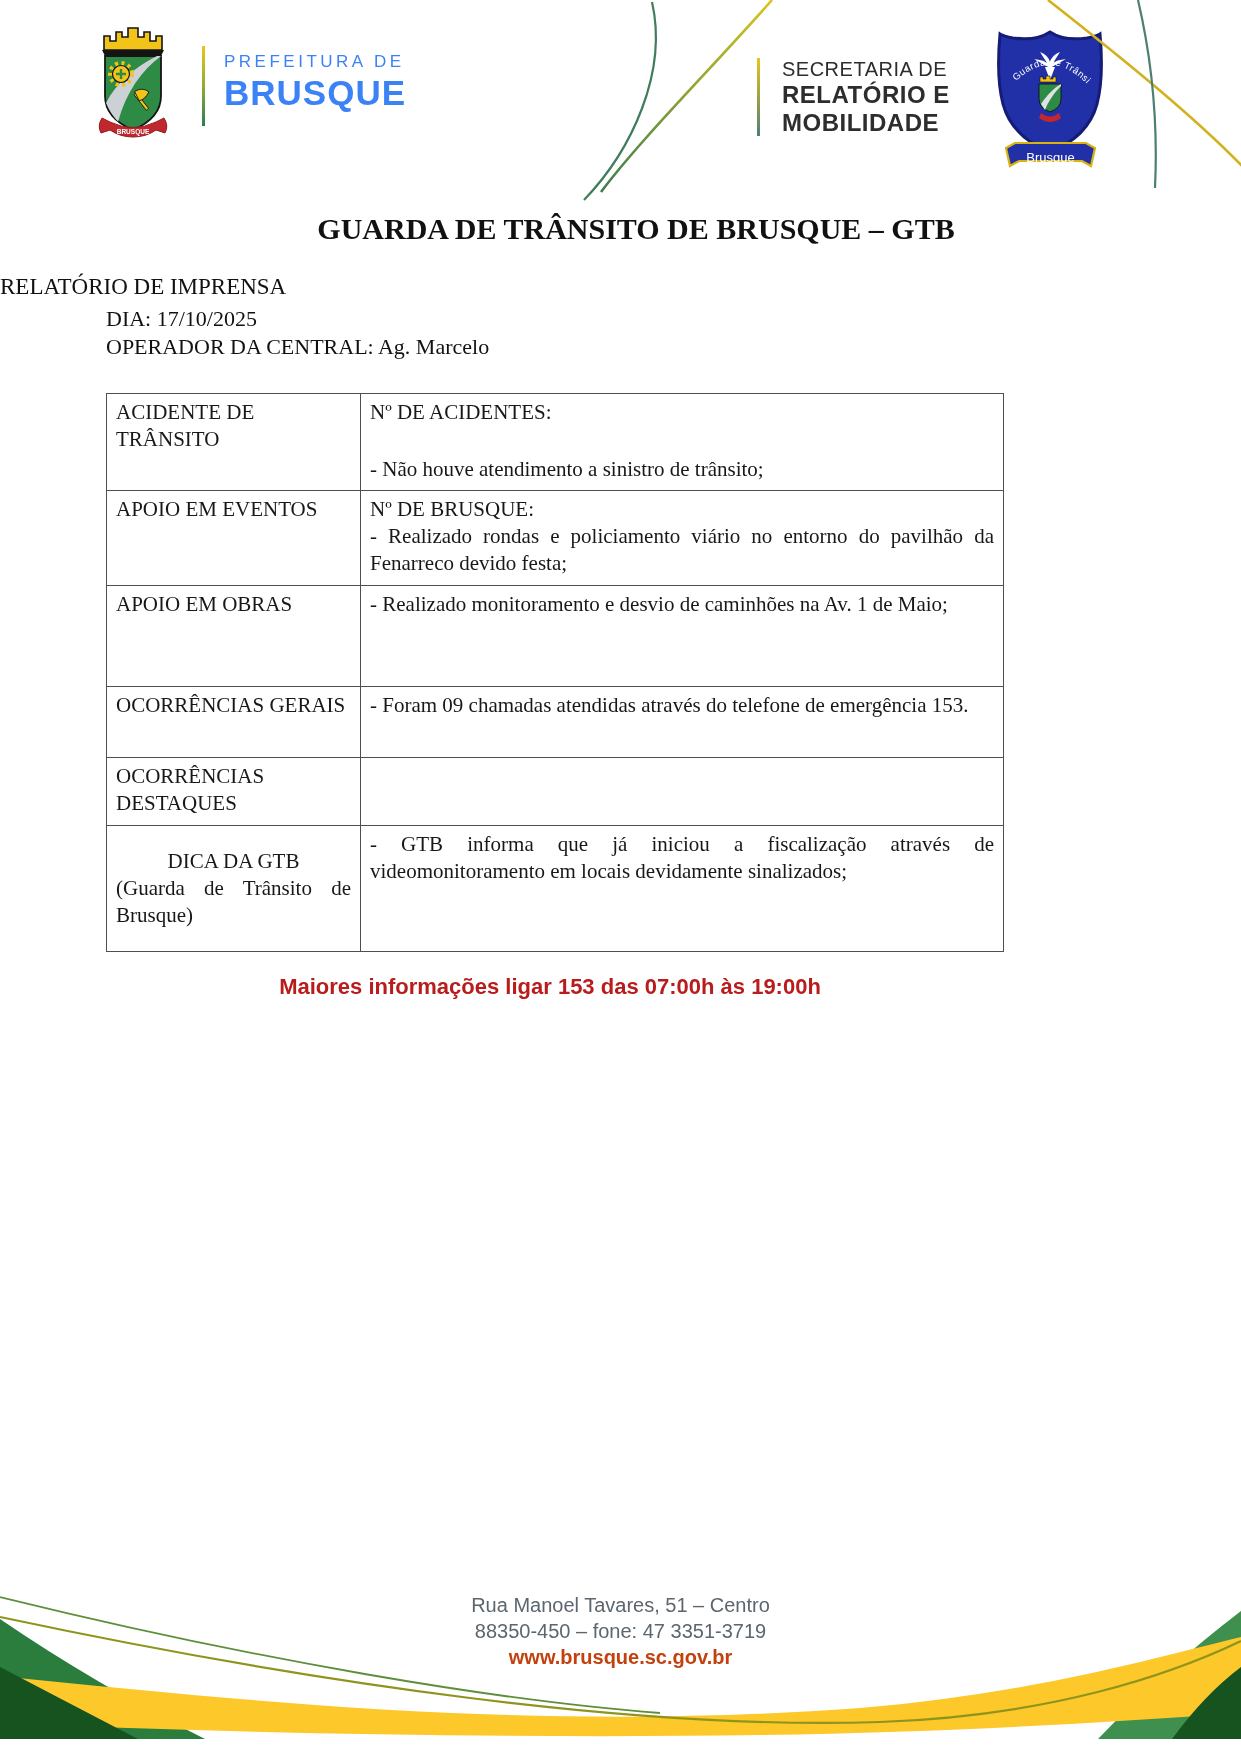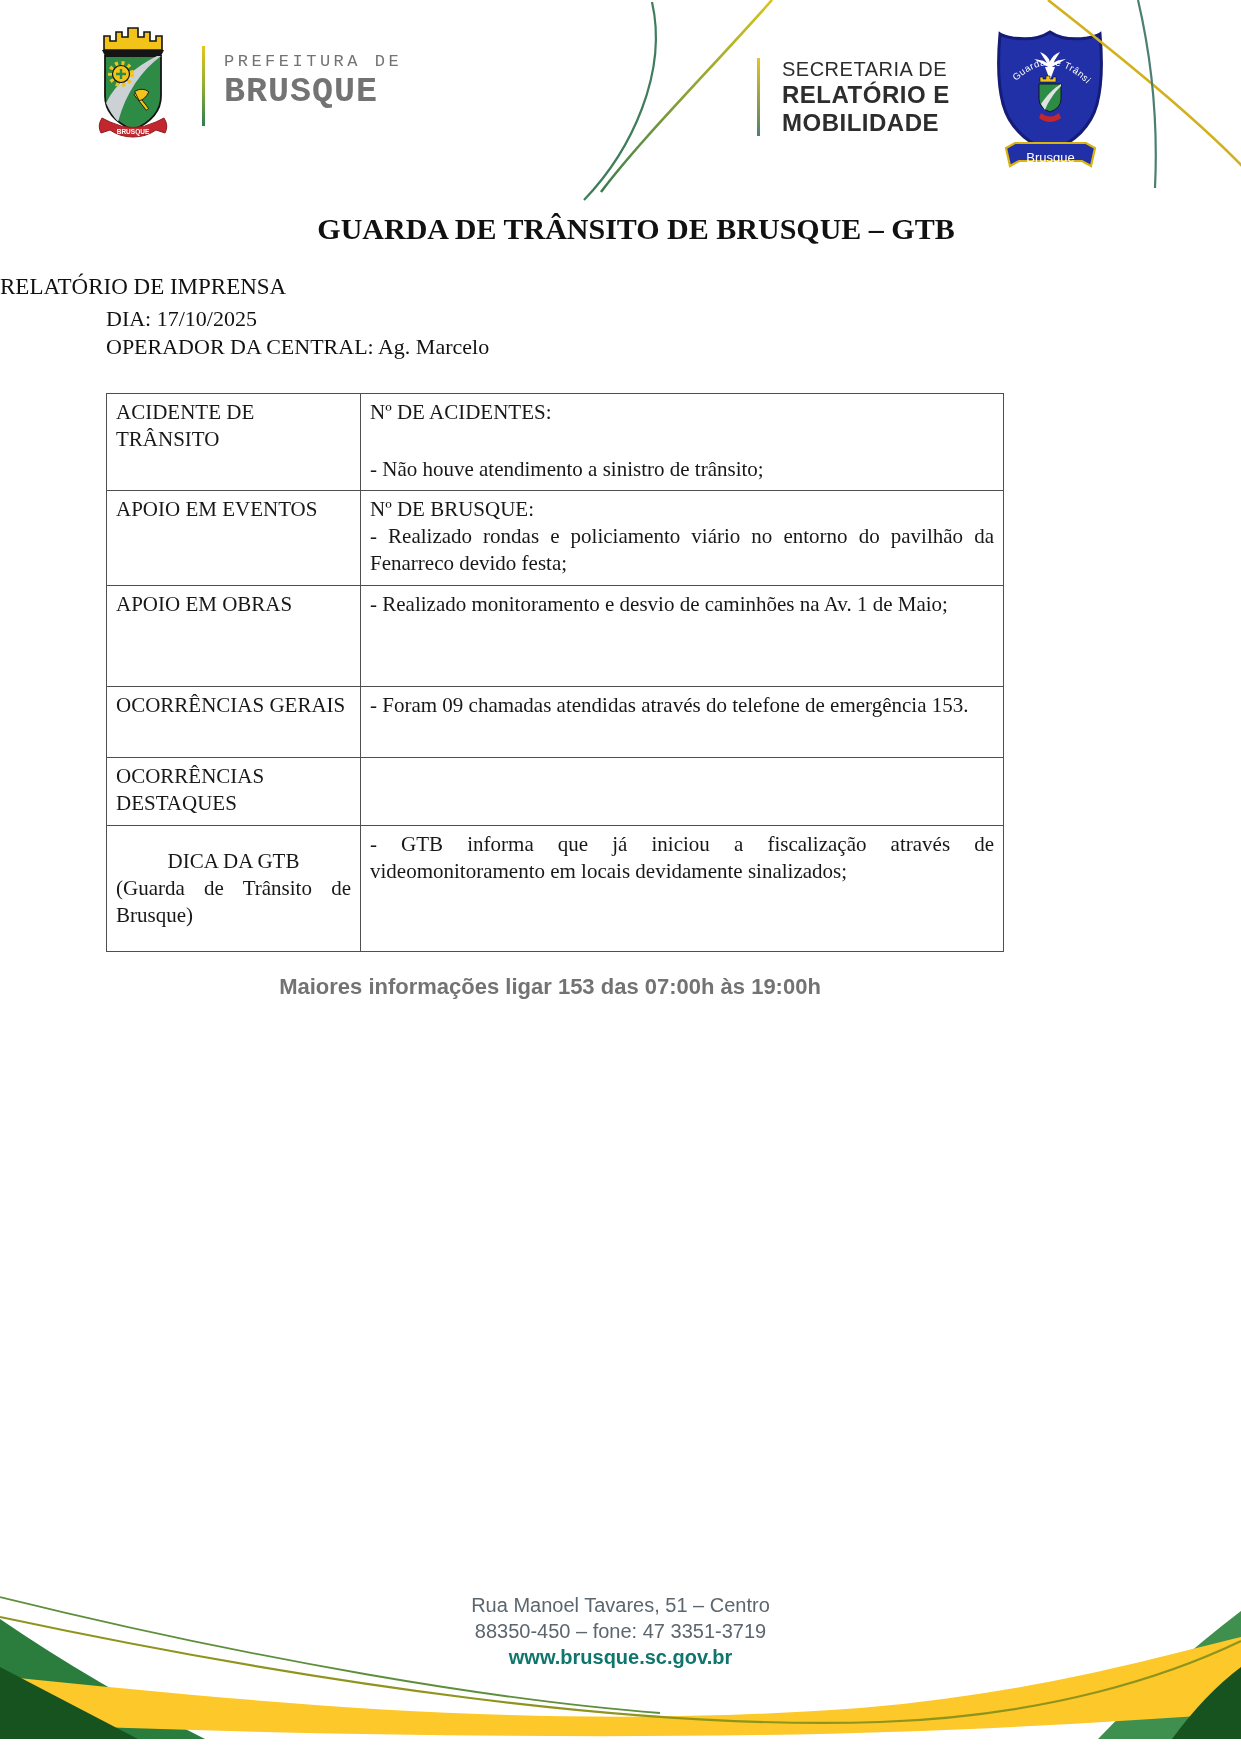--- a/index.html
+++ b/index.html
@@ -3,21 +3,21 @@
 <meta charset="utf-8">
 <style>
   html,body{margin:0;padding:0;background:#e8e8e8;}
   .page{position:relative;width:1241px;height:1754px;background:#ffffff;margin:0 auto;
         overflow:hidden;font-family:"Liberation Serif", serif;color:#111;}
   .abs{position:absolute;}
 
   
   .logo-divider{left:202px;top:46px;width:3px;height:80px;
                 background:linear-gradient(#e9c51d,#8fae33,#2e7d52);}
-  .prefeitura{left:224px;top:52px;font-family:Liberation Mono, monospace;color:#737373;}
+  .prefeitura{left:224px;top:52px;font-family:Liberation Sans, sans-serif;color:#3b82f6;}
   .prefeitura .l1{font-size:17px;letter-spacing:3.5px;font-weight:500;}
   .prefeitura .l2{font-size:35px;font-weight:bold;letter-spacing:1px;margin-top:1px;}
   .secretaria{left:757px;top:58px;font-family:"Liberation Sans",sans-serif;color:#2d2d2d;
               padding-left:22px;border-left:3px solid;
               border-image:linear-gradient(#e9c51d,#4c7f72) 1;}
   .secretaria .l1{font-size:20px;letter-spacing:.5px;}
   .secretaria .l2,.secretaria .l3{font-size:24px;font-weight:bold;letter-spacing:.5px;line-height:1.15;}
 
   
   .title{left:106px;top:212px;width:1060px;text-align:center;font-size:30px;font-weight:bold;}
@@ -32,26 +32,26 @@
   table.report td{border:1.5px solid #4f4f4f;padding:5px 9px;vertical-align:top;}
   td.lbl{width:254px;}
   td.lbl.mid{vertical-align:middle;}
   .r0{height:97px;} .r1{height:95px;} .r2{height:101px;} .r3{height:71px;} .r4{height:68px;} .r5{height:126px;}
   .gap{margin-top:30px;}
   .just{text-align:justify;}
   .lblcenter{text-align:center;}
 
   
   .notice{left:0;top:974px;width:1100px;text-align:center;
-          font-family:"Liberation Sans",sans-serif;font-weight:bold;font-size:22px;color:#737373;}
+          font-family:"Liberation Sans",sans-serif;font-weight:bold;font-size:22px;color:#b91c1c;}
 
   
   .footer-address{left:0;top:1592px;width:1241px;text-align:center;z-index:2;
                   font-family:"Liberation Sans",sans-serif;font-size:20px;color:#5c666e;line-height:26px;}
-  .footer-address .site{font-weight:bold;color:#0f766e;}
+  .footer-address .site{font-weight:bold;color:#c2410c;}
   .decor{z-index:1;}
 </style>
 </head>
 <body>
 
 <div class="page">
 
   <svg class="abs decor" style="left:0;top:0;" width="1241" height="235" viewBox="0 0 1241 235">
     <defs>
       <linearGradient id="yg" x1="0" y1="0" x2="0" y2="1">

